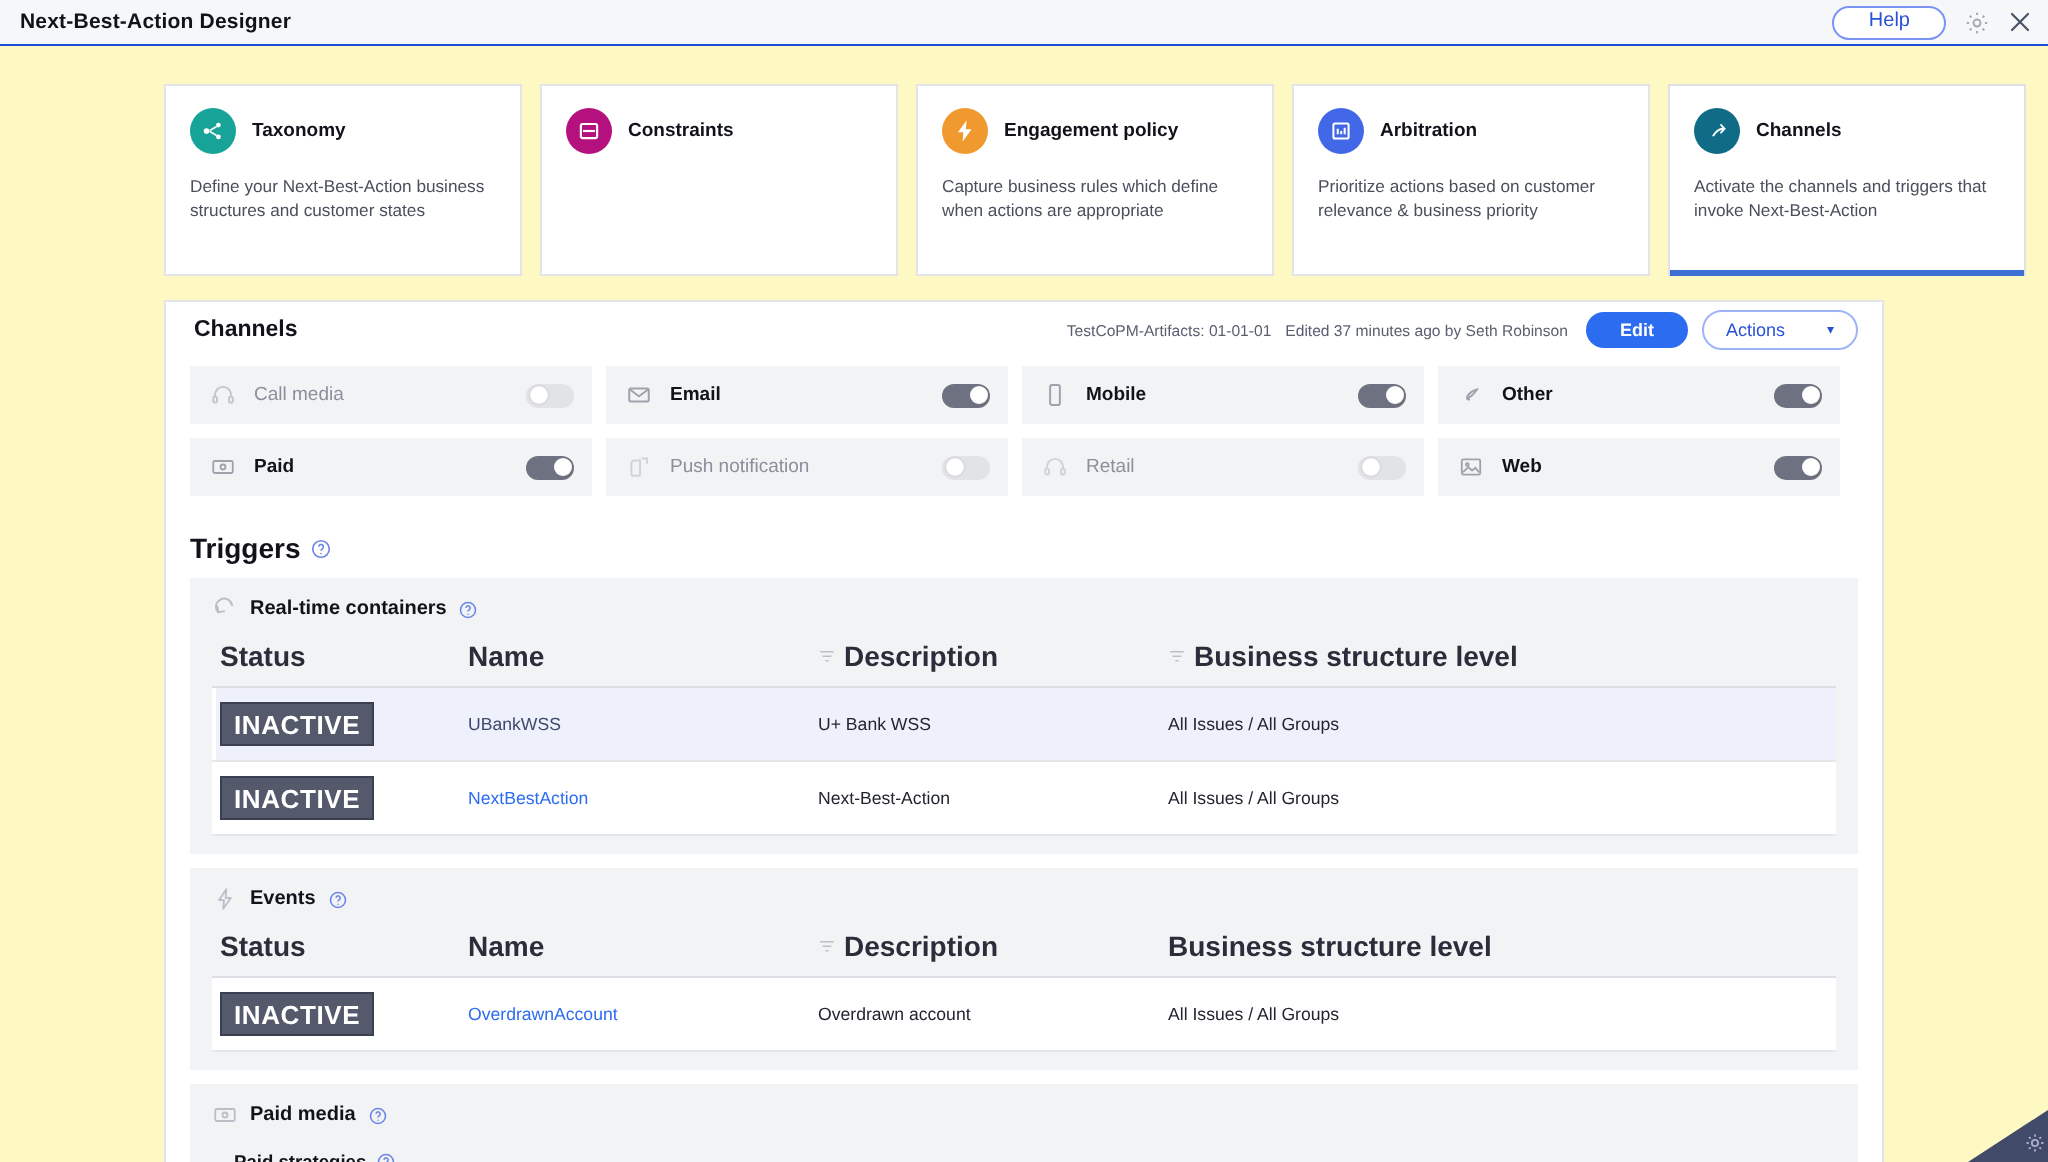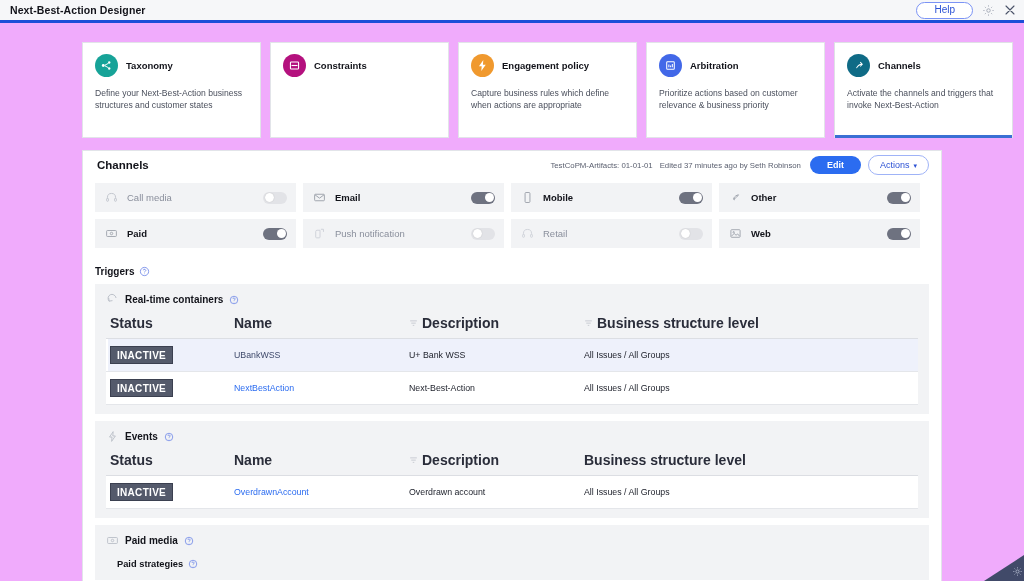--- a/index.html
+++ b/index.html
@@ -8,21 +8,21 @@
     background: #e9eaee;
     font-family: "Liberation Sans", sans-serif;
     overflow: hidden;
     color: #1f2937;
   }
 
   
   .titlebar {
     height: 23px;
     background: #f6f7f9;
-    border-bottom: 3px solid #1d4ed8;
+    border-bottom: 1px solid #1d4ed8;
     display: flex; align-items: center;
     padding: 0 8px 0 10px;
     position: relative;
   }
   .app-title {
     font-size: 10.5px; font-weight: bold; color: #12131a;
     letter-spacing: .1px;
   }
   .titlebar-right {
     margin-left: auto; display: flex; align-items: center; gap: 9px;
@@ -33,21 +33,21 @@
     font-size: 10px; padding: 2.5px 17px; line-height: 1;
     cursor: pointer;
   }
   .gear-ic { width: 13px; height: 13px; opacity: .75; }
   .gear-ic svg, .close-ic svg { display:block; }
   .close-ic { width: 12px; height: 12px; cursor: pointer; }
 
   
   .page {
     height: 558px; overflow: hidden; position: relative;
-    background: #f0abfc;
+    background: #fef9c3;
     padding: 0 0 0 0;
   }
 
   
   .cards {
     display: flex; gap: 9px;
     padding: 19px 0 0 82px;
   }
   .card {
     width: 179px; height: 96px; background: #fff;
@@ -90,21 +90,21 @@
     display: flex; gap: 7px; align-items: center; padding-right: 9px;
   }
   .btn-edit {
     background: #2b6cf0; color: #fff; border: none; border-radius: 11px;
     font-size: 9px; font-weight: bold; padding: 4px 17px; cursor: pointer;
   }
   .btn-actions {
     margin-left: 7px;
     background: #fff; color: #2b51d4; border: 1px solid #9fb3f7;
     border-radius: 11px; font-size: 9px; padding: 4px 11px;
-    cursor: pointer; display: inline-flex; align-items: center; gap: 4px;
+    cursor: pointer; display: inline-flex; align-items: center; gap: 21px;
   }
   .caret { font-size: 7px; line-height: 1; }
 
   
   .chan-grid {
     display: grid;
     grid-template-columns: repeat(4, 201px);
     gap: 7px 7px;
     padding: 4px 0 0 12px;
   }
@@ -129,21 +129,21 @@
     position: absolute; top: 1.5px; width: 9px; height: 9px;
     border-radius: 50%; background: #fff;
   }
   .toggle.on { background: #6e7280; }
   .toggle.on .knob { right: 1.5px; }
   .toggle.off { background: #e2e3e7; }
   .toggle.off .knob { left: 1.5px; box-shadow: 0 0 1px rgba(0,0,0,.25); }
 
   
   .sec-title {
-    font-size: 10px; font-weight: bold; color: #12131a;
+    font-size: 14px; font-weight: bold; color: #12131a;
     padding: 18px 0 0 12px; display: flex; align-items: center; gap: 5px;
   }
   .q-ic { color: #6d86e8; }
   .q-ic svg { display: block; }
 
   .block {
     margin: 7px 12px 0 12px; background: #f2f3f5; padding: 0 0 9px 0;
   }
   .block-head {
     display: flex; align-items: center; gap: 6px;
@@ -162,21 +162,21 @@
   .filter-ic { width: 9px; height: 9px; opacity: .45; flex: 0 0 9px; }
   .filter-ic svg { display: block; }
   table.tbl td {
     font-size: 8.8px; color: #22252f; padding: 7px 0;
     border-bottom: 1px solid #e4e6ea; background: #fff;
   }
   tr.hl td { background: #eef1fb; }
   tr.hl td:first-child { box-shadow: inset 2px 0 0 #fff; }
   .badge {
     display: inline-block; background: #545a6b; color: #fff;
-    font-size: 10px; font-weight: bold; letter-spacing: .3px;
+    font-size: 13px; font-weight: bold; letter-spacing: .3px;
     padding: 2.5px 6px; border: 1px solid #3b4050;
   }
   .lnk { color: #2b6cf0; cursor: pointer; }
   .lnk.dim { color: #3f4a6b; }
   .c-status { width: 128px; padding-left: 4px !important; }
   .c-name { width: 175px; }
   .c-desc { width: 175px; }
 
   
   .paid-body { padding: 12px 0 2px 22px; }

